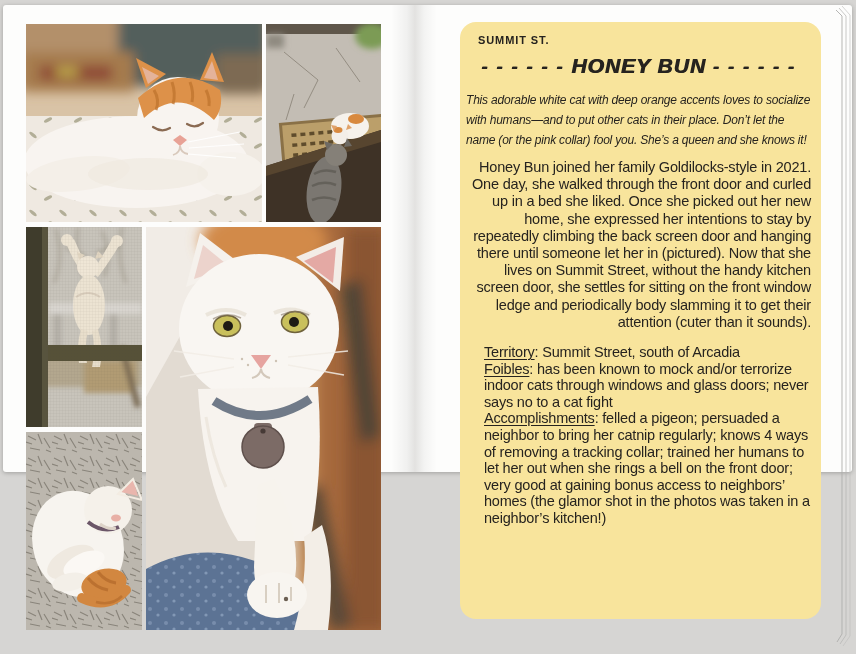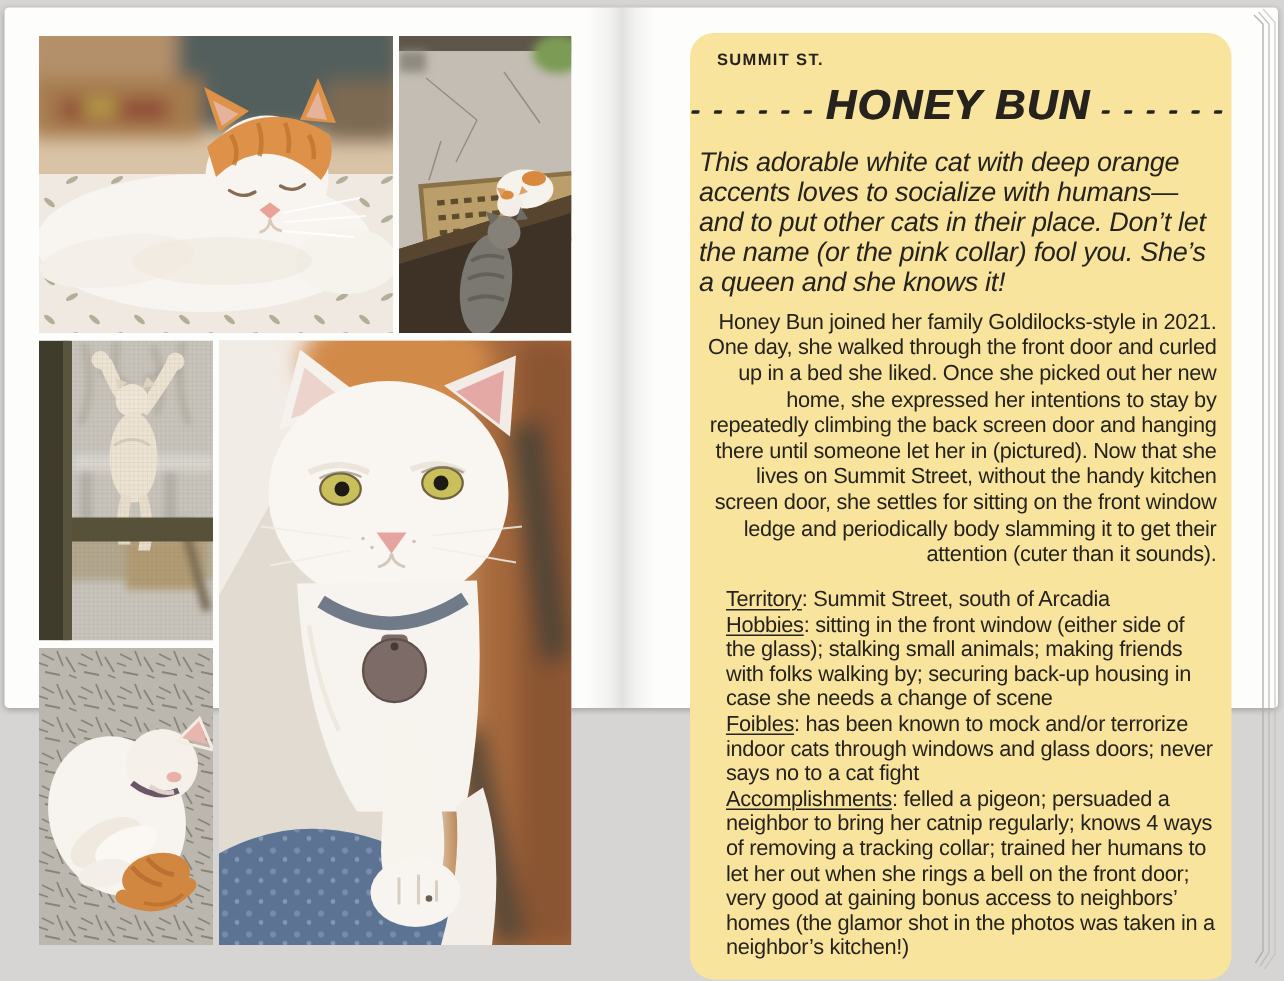--- a/index.html
+++ b/index.html
@@ -34,23 +34,23 @@
     position:absolute;left:457px;top:17px;width:361px;min-height:597px;
     box-sizing:border-box;background:#f8e49c;border-radius:16px;
     padding:11px 10px 12px 6px;z-index:2;
   }
   .nb-label{font-size:11px;font-weight:700;letter-spacing:0.9px;margin:1px 0 0 12px;}
   .title-row{
     display:flex;justify-content:center;align-items:baseline;gap:7px;margin-top:8px;
     font-weight:700;font-style:italic;white-space:nowrap;
   }
   .title-dashes{font-size:18px;letter-spacing:2px;text-shadow:0.8px 0 0 currentColor;}
-  .cat-name{font-size:28px;letter-spacing:1px;text-shadow:0.8px 0 0 currentColor;}
+  .cat-name{font-size:21px;letter-spacing:1px;text-shadow:0.8px 0 0 currentColor;}
   .intro{
-    font-style:italic;font-size:18px;line-height:20px;letter-spacing:-0.2px;
+    font-style:italic;font-size:12px;line-height:20px;letter-spacing:-0.2px;
     margin:12px 0 0 0;
   }
   .about{
     font-size:14.5px;line-height:17.2px;letter-spacing:-0.2px;
     margin:9px 0 0 0;white-space:pre-wrap;text-align:right;
   }
   .traits{margin-top:13px;margin-left:18px;}
   .trait{font-size:14.5px;line-height:16.6px;letter-spacing:-0.2px;margin:0;}
   .term{text-decoration:underline;text-decoration-thickness:1.3px;text-underline-offset:2px;}
 </style>
@@ -263,21 +263,20 @@
       <div class="nb-label">SUMMIT ST.</div>
       <div class="title-row">
         <span class="title-dashes">- - - - - -</span>
         <span class="cat-name">HONEY BUN</span>
         <span class="title-dashes">- - - - - -</span>
       </div>
       <p class="intro">This adorable white cat with deep orange accents loves to socialize with humans—and to put other cats in their place. Don’t let the name (or the pink collar) fool you. She’s a queen and she knows it!</p>
       <p class="about"> Honey Bun joined her family Goldilocks-style in 2021. One day, she walked through the front door and curled up in a bed she liked. Once she picked out her new home, she expressed her intentions to stay by repeatedly climbing the back screen door and hanging there until someone let her in (pictured). Now that she lives on Summit Street, without the handy kitchen screen door, she settles for sitting on the front window ledge and periodically body slamming it to get their attention (cuter than it sounds).</p>
       <div class="traits">
         <p class="trait"><span class="term">Territory</span><span>: Summit Street, south of Arcadia</span></p>
-        <p class="trait"><span class="term">Hobbies</span><span>: sitting in the front window (either side of the glass); stalking small animals; making friends with folks walking by; securing back-up housing in case she needs a change of scene</span></p>
         <p class="trait"><span class="term">Foibles</span><span>: has been known to mock and/or terrorize indoor cats through windows and glass doors; never says no to a cat fight</span></p>
         <p class="trait"><span class="term">Accomplishments</span><span>: felled a pigeon; persuaded a neighbor to bring her catnip regularly; knows 4 ways of removing a tracking collar; trained her humans to let her out when she rings a bell on the front door; very good at gaining bonus access to neighbors’ homes (the glamor shot in the photos was taken in a neighbor’s kitchen!)</span></p>
       </div>
     </div>
   </div>
 
   <div class="gutter"></div>
 </div>
 
 <svg class="page-edges" viewBox="0 0 856 654">

